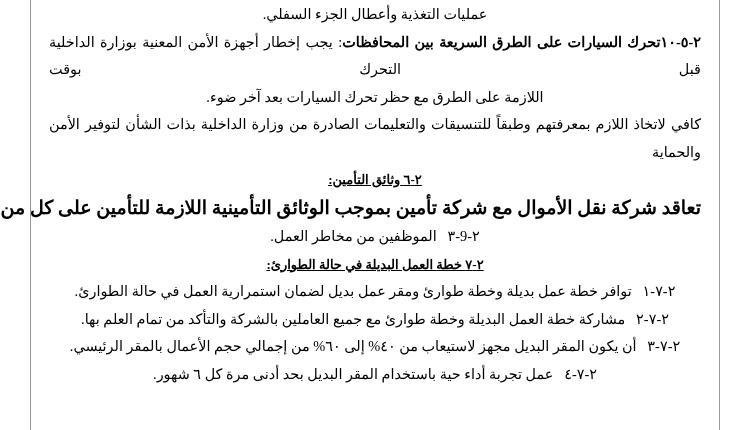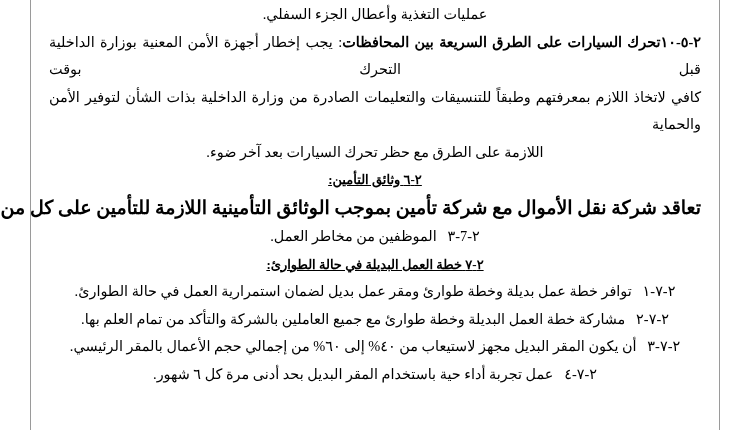--- a/index.html
+++ b/index.html
@@ -85,39 +85,39 @@
 
   <div id="content">
 
     <div class="line center">
       <span>عمليات التغذية وأعطال الجزء السفلي.</span>
     </div>
 
     <div class="line justify-all">
       <span class="lead num-inline">٢-٥-١٠</span><span class="lead">تحرك السيارات على الطرق السريعة بين المحافظات</span><span>: يجب إخطار أجهزة الأمن المعنية بوزارة الداخلية قبل التحرك بوقت</span>
     </div>
+    <div class="line center">
+      <span>اللازمة على الطرق مع حظر تحرك السيارات بعد آخر ضوء.</span>
+    </div>
     <div class="line justify-all">
       <span>كافي لاتخاذ اللازم بمعرفتهم وطبقاً للتنسيقات والتعليمات الصادرة من وزارة الداخلية بذات الشأن لتوفير الأمن والحماية</span>
-    </div>
-    <div class="line center">
-      <span>اللازمة على الطرق مع حظر تحرك السيارات بعد آخر ضوء.</span>
     </div>
 
     <div class="line center">
       <span class="heading">٢-٦</span><span class="heading">&nbsp;</span><span class="heading">وثائق التأمين:</span>
     </div>
 
     <div class="line center">
       <span class="subhead">تعاقد شركة نقل الأموال مع شركة تأمين بموجب الوثائق التأمينية اللازمة للتأمين على كل من:</span>
     </div>
 
 
 
     <div class="line center">
-      <span class="num-inline">٢-7-٣</span><span>&nbsp;&nbsp;&nbsp;</span><span>الموظفين من مخاطر العمل.</span>
+      <span class="num-inline">٢-9-٣</span><span>&nbsp;&nbsp;&nbsp;</span><span>الموظفين من مخاطر العمل.</span>
     </div>
 
     <div class="line center">
       <span class="heading">٢-٧</span><span class="heading">&nbsp;</span><span class="heading">خطة العمل البديلة في حالة الطوارئ:</span>
     </div>
 
     <div class="line center">
       <span class="num-inline">٢-٧-١</span><span>&nbsp;&nbsp;&nbsp;</span><span>توافر خطة عمل بديلة وخطة طوارئ ومقر عمل بديل لضمان استمرارية العمل في حالة الطوارئ.</span>
     </div>
 

